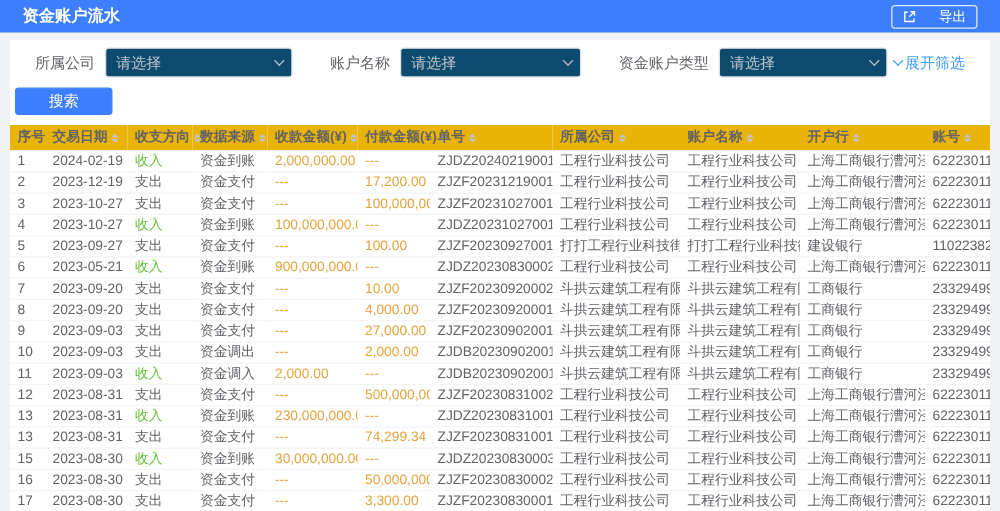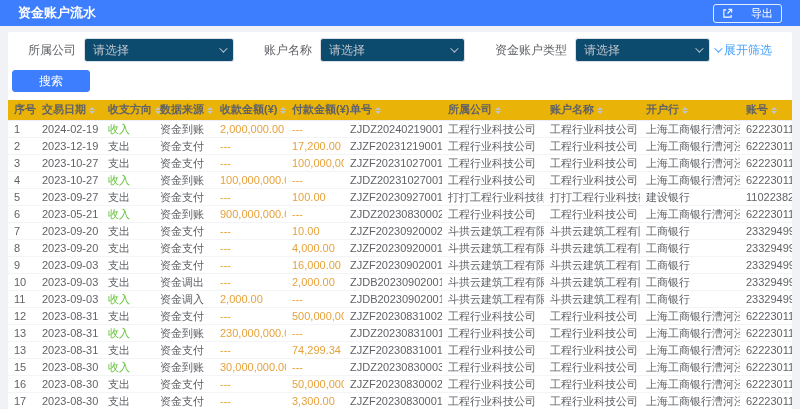--- a/index.html
+++ b/index.html
@@ -296,21 +296,21 @@
             <td>斗拱云建筑工程有限公司</td>
             <td>工商银行</td>
             <td>23329499</td>
           </tr>
           <tr>
             <td>9</td>
             <td>2023-09-03</td>
             <td>支出</td>
             <td>资金支付</td>
             <td class="money">---</td>
-            <td class="money">16,000.00</td>
+            <td class="money">27,000.00</td>
             <td>ZJZF20230902001</td>
             <td>斗拱云建筑工程有限公司</td>
             <td>斗拱云建筑工程有限公司</td>
             <td>工商银行</td>
             <td>23329499</td>
           </tr>
           <tr>
             <td>10</td>
             <td>2023-09-03</td>
             <td>支出</td>

